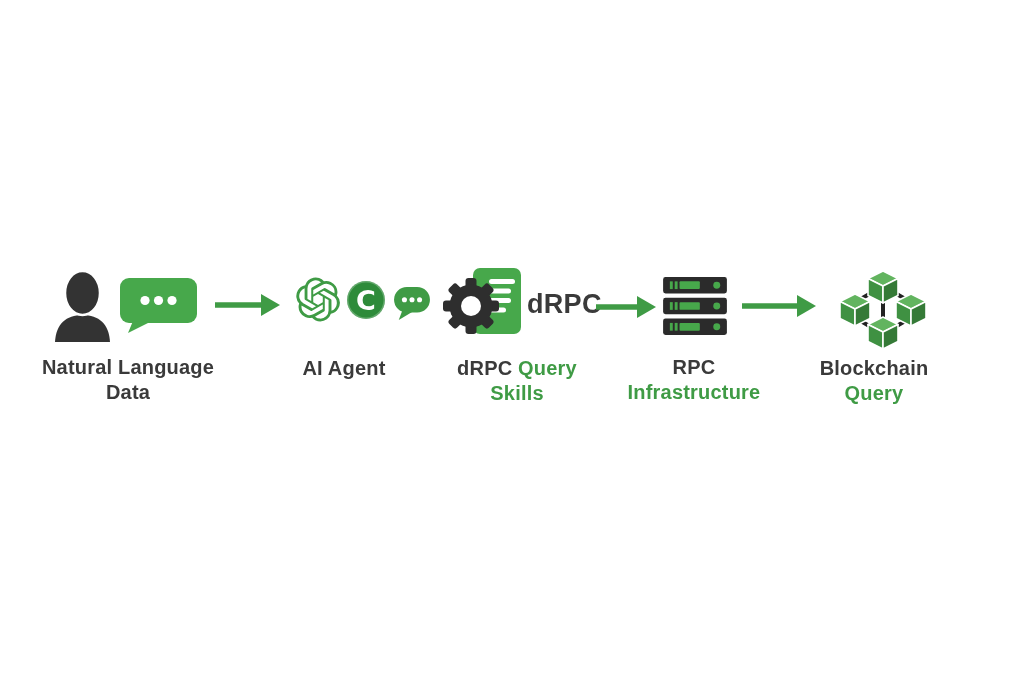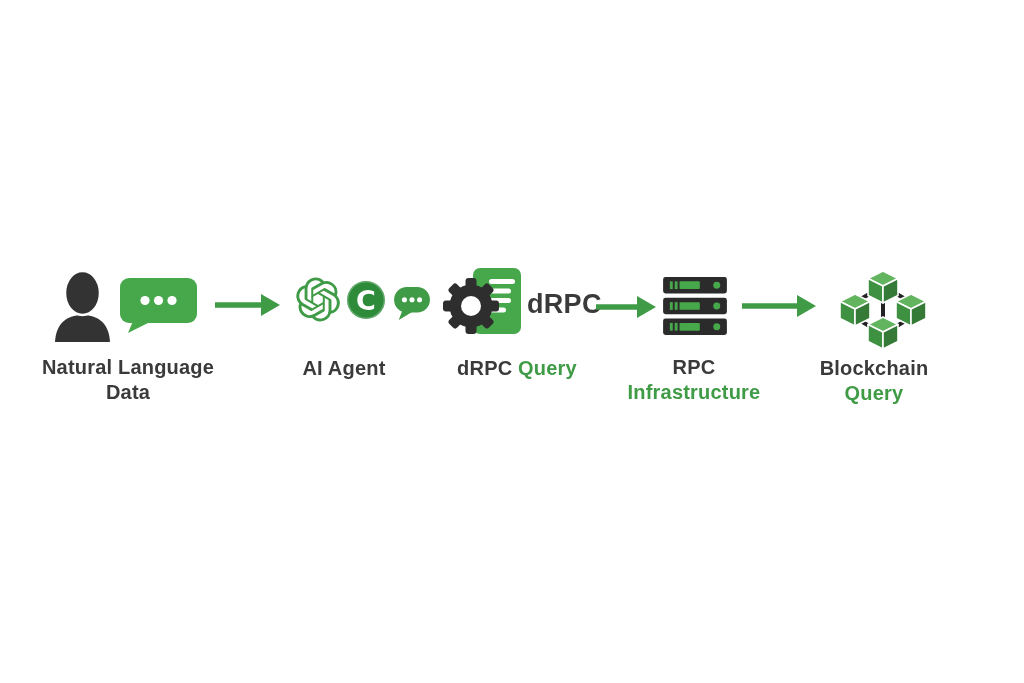--- a/index.html
+++ b/index.html
@@ -98,20 +98,21 @@
         <circle cx="30" cy="38" r="21.5"></circle>
       </g>
       <circle cx="30" cy="38" r="10" fill="#ffffff"></circle>
     </g>
   </svg>
 
   <div class="drpc-caption" style="left:527px;top:289px;">dRPC</div>
 
   <div class="label" style="left:447px;top:356px;width:140px;">
     <div><span>dRPC</span> <span class="green">Query</span></div>
+    <div><span class="green">Skills</span></div>
   </div>
 
   <svg class="abs" style="left:596px;top:296px;" width="60" height="22" viewBox="0 0 60 22">
     <line x1="0" y1="11" x2="43" y2="11" stroke="#3F9B45" stroke-width="5.5"></line>
     <polygon points="41,0 60,11 41,22" fill="#3F9B45"></polygon>
   </svg>
 
   <svg class="abs" style="left:663px;top:277px;" width="64" height="58" viewBox="0 0 66 60">
     <g>
       <rect x="0" y="0" width="66" height="17" rx="2.5" fill="#2B2B2B"></rect>

